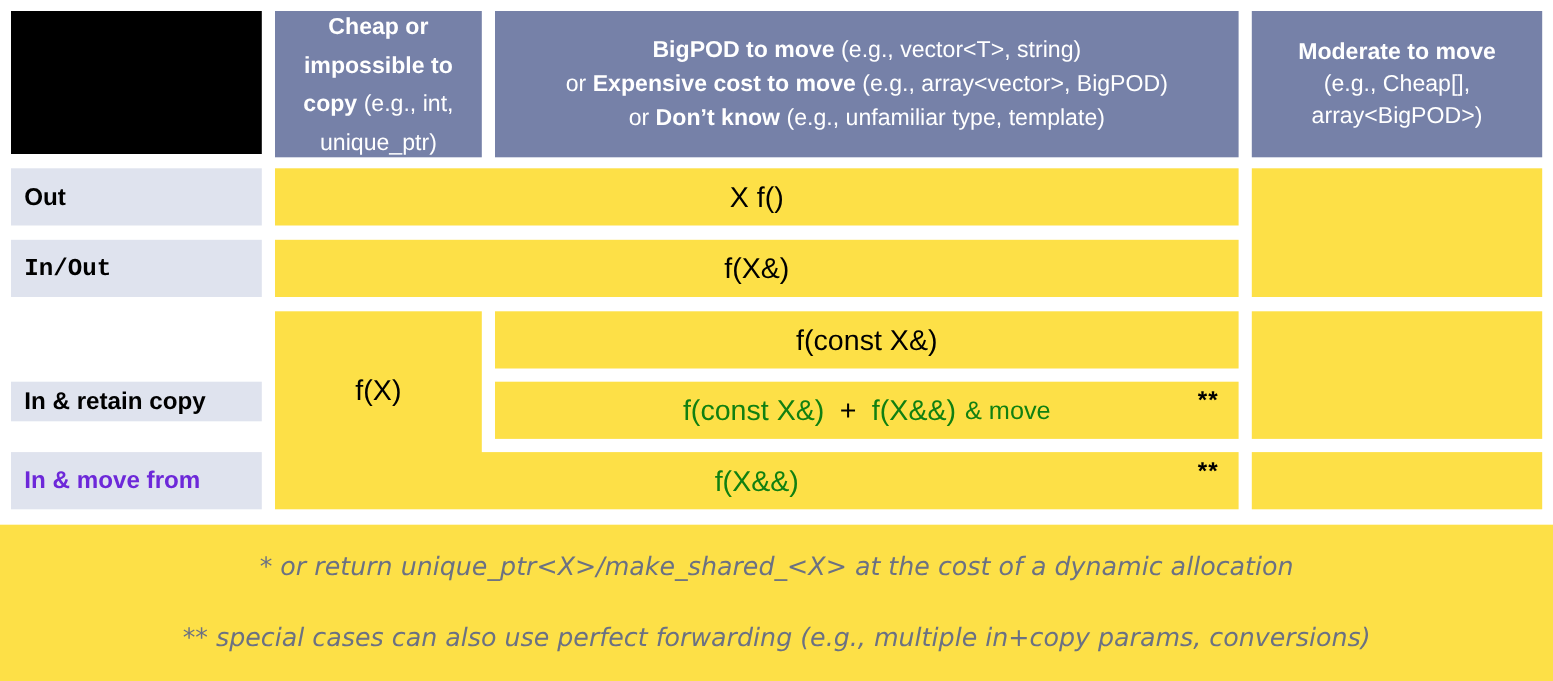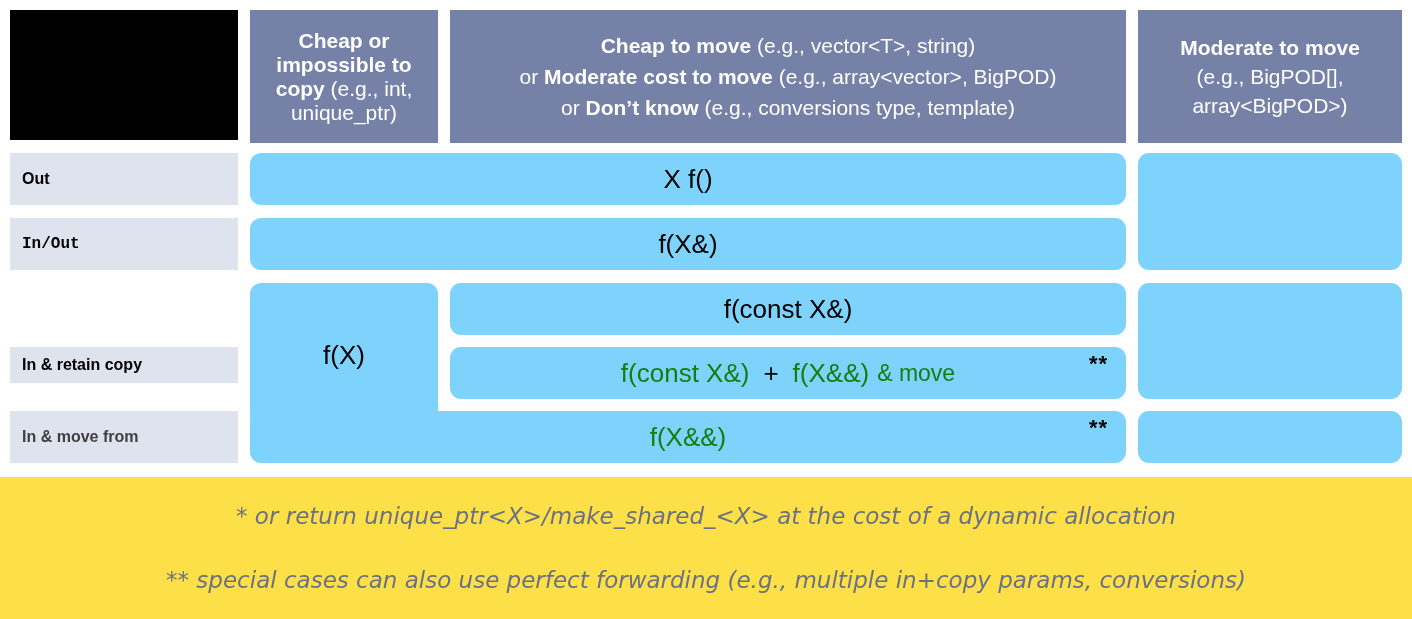--- a/index.html
+++ b/index.html
@@ -43,32 +43,31 @@
     font-size: 21px;
     line-height: 26px;
     padding: 4px 8px;
   }
   .hdr .b { font-weight: bold; }
 
   .rowlabel {
     background: #dfe3ee;
     color: #000000;
     font-weight: bold;
-    font-size: 16px;
+    font-size: 22px;
     justify-content: flex-start;
     padding-left: 12px;
     text-align: left;
   }
-  .rowlabel.green { color: #404040; }
+  .rowlabel.green { color: #6d28d9; }
 
   .body-cell {
-    background: #7dd3fc;
+    background: #fde047;
     color: #000000;
     font-size: 26px;
-    border-radius: 11px;
   }
 
   .code { white-space: nowrap; }
   .plus { color: #000000; padding: 0 14px; }
   .small-note {
     font-size: 23px;
     color: #118011;
     margin-left: 8px;
   }
 
@@ -105,47 +104,47 @@
   #fn2 { top: 90px; }
 </style>
 </head>
 <body>
 
 <div id="board">
 
   <div class="cell corner-black" style="left:10px; top:10px; width:228px; height:130px;"></div>
 
   <div class="cell hdr" style="left:250px; top:10px; width:188px; height:133px; flex-direction:column;">
-    <div style="line-height:24px;">
+    <div style="line-height:35px;">
       <span class="b">Cheap or impossible to copy</span>
       <span>(e.g., int, unique_ptr)</span>
     </div>
   </div>
 
   <div class="cell hdr" style="left:450px; top:10px; width:676px; height:133px; flex-direction:column;">
     <div style="line-height:31px;">
       <div>
-        <span class="b">Cheap to move</span>
+        <span class="b">BigPOD to move</span>
         <span>(e.g., vector&lt;T&gt;, string)</span>
       </div>
       <div>
-        <span>or </span><span class="b">Moderate cost to move</span>
+        <span>or </span><span class="b">Expensive cost to move</span>
         <span>(e.g., array&lt;vector&gt;, BigPOD)</span>
       </div>
       <div>
         <span>or </span><span class="b">Don’t know</span>
-        <span>(e.g., conversions type, template)</span>
+        <span>(e.g., unfamiliar type, template)</span>
       </div>
     </div>
   </div>
 
   <div class="cell hdr" style="left:1138px; top:10px; width:264px; height:133px; flex-direction:column;">
     <div style="line-height:29px;">
       <div class="b">Moderate to move</div>
-      <div>(e.g., BigPOD[],</div>
+      <div>(e.g., Cheap[],</div>
       <div>array&lt;BigPOD&gt;)</div>
     </div>
   </div>
 
   <div class="cell rowlabel" style="left:10px; top:153px; width:228px; height:52px;">Out</div>
   <div class="cell rowlabel" style="left:10px; top:218px; width:228px; height:52px;font-family:Liberation Mono, monospace;">In/Out</div>
   <div class="cell rowlabel" style="left:10px; top:347px; width:228px; height:36px;">In &amp; retain copy</div>
   <div class="cell rowlabel green" style="left:10px; top:411px; width:228px; height:52px;">In &amp; move from</div>
 
   <div class="cell body-cell" style="left:250px; top:153px; width:876px; height:52px;">

